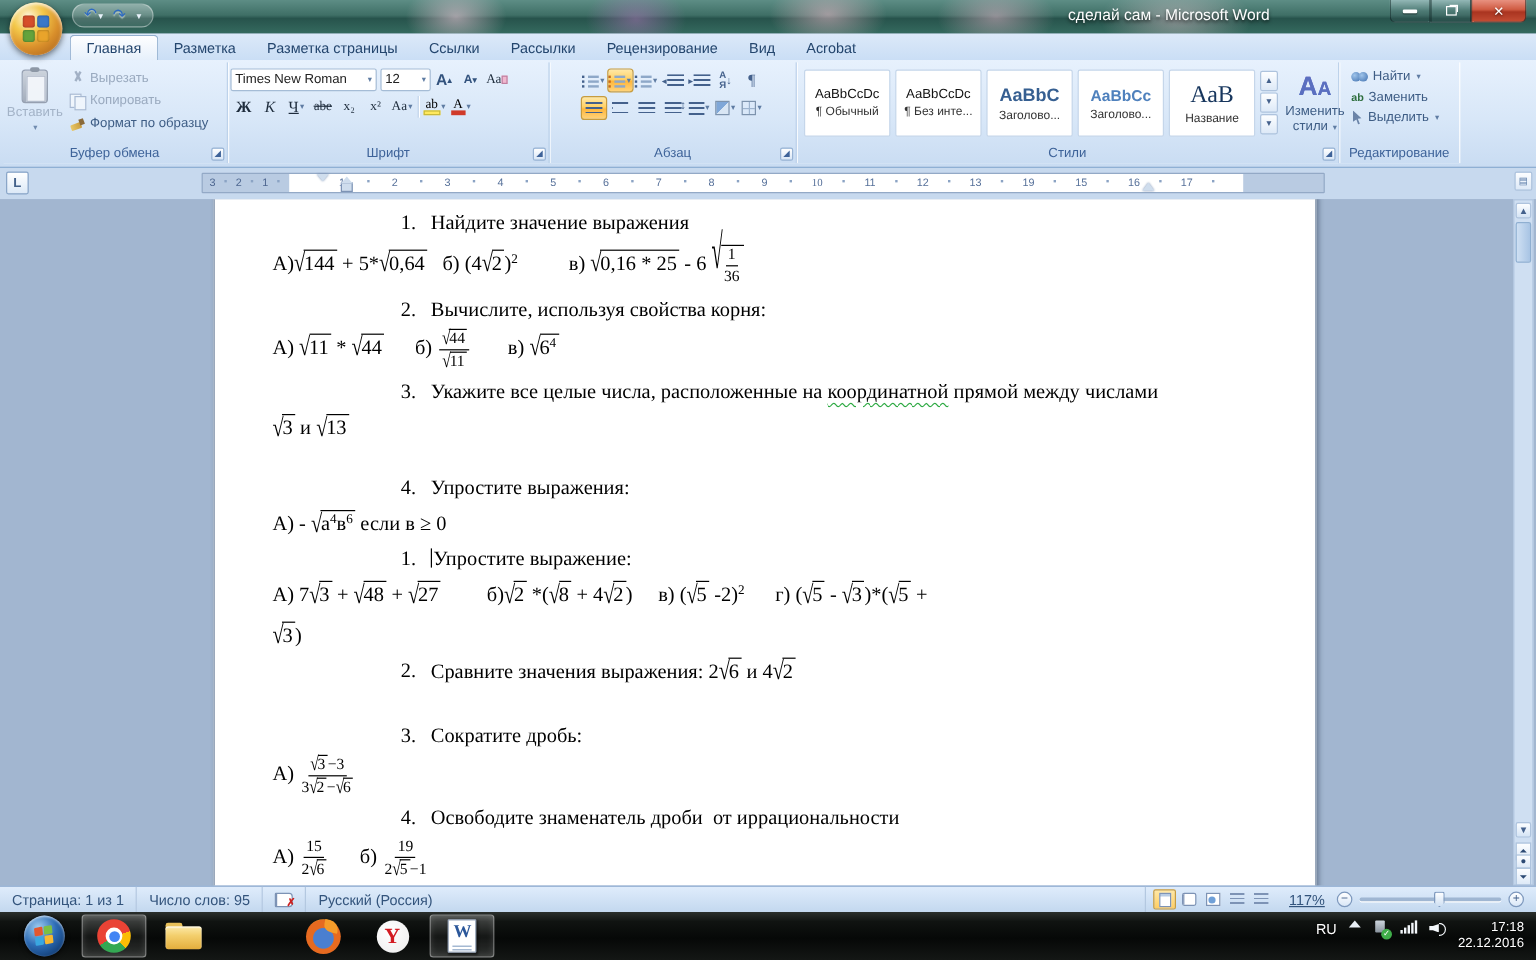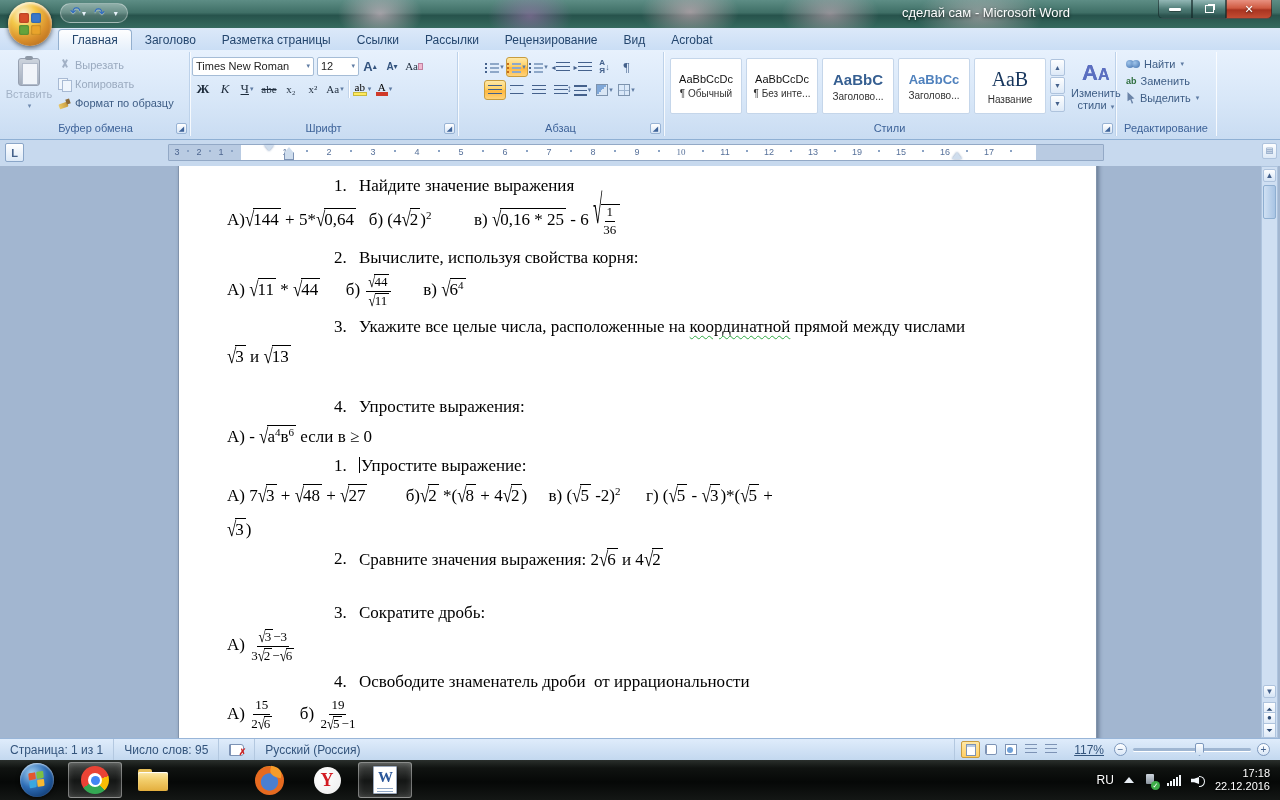--- a/index.html
+++ b/index.html
@@ -10,21 +10,21 @@
   
   .titlebar { position:absolute; left:0; top:0; width:1280px; height:28px;
     background:
       radial-gradient(60px 40px at 380px 14px, rgba(235,200,215,.6), transparent 70%),
       radial-gradient(60px 40px at 530px 16px, rgba(180,120,190,.5), transparent 70%),
       radial-gradient(70px 40px at 690px 12px, rgba(240,190,205,.55), transparent 70%),
       radial-gradient(70px 40px at 830px 14px, rgba(235,185,205,.5), transparent 70%),
       radial-gradient(90px 45px at 980px 16px, rgba(245,210,220,.45), transparent 70%),
       linear-gradient(180deg,#5d8d85 0%,#3f6f66 45%,#27534c 55%,#356a5f 100%);
   }
-  .wtitle { position:absolute; left:0; right:120px; top:5px; text-align:right; padding-right:90px;
+  .wtitle { position:absolute; left:0; right:132px; top:5px; text-align:right; padding-right:90px;
     color:#fdfefe; font-size:13px; text-shadow:0 1px 3px rgba(0,0,0,.7); white-space:nowrap; }
   .orb { position:absolute; left:8px; top:2px; width:44px; height:44px; border-radius:50%;
     background:radial-gradient(circle at 35% 28%, #fdf6e3 0%, #f3c84a 30%, #d98f2b 60%, #a05a1a 100%);
     box-shadow:0 2px 5px rgba(0,0,0,.55), inset 0 2px 3px rgba(255,255,255,.8); z-index:60; }
   .orb-grid { position:absolute; left:11px; top:11px; width:22px; height:22px; display:grid;
     grid-template-columns:10px 10px; grid-template-rows:10px 10px; gap:2px; }
   .orb-grid span { border-radius:2px; box-shadow:inset 0 0 2px rgba(0,0,0,.4); }
   .oc1{background:#d64e2a;} .oc2{background:#3a78c9;} .oc3{background:#65a33c;} .oc4{background:#e9a42b;}
   .qat { position:absolute; left:60px; top:3px; display:flex; align-items:center; gap:2px;
     background:linear-gradient(180deg,rgba(255,255,255,.35),rgba(255,255,255,.08));
@@ -246,21 +246,21 @@
   .ic-explorer::after { content:""; position:absolute; left:0; top:3px; width:30px; height:19px;
     background:linear-gradient(180deg,#fce9a8 0%,#f3cf6d 40%,#e3ae3d 100%); border-radius:2px; box-shadow:inset 0 1px 1px #fff; }
   .ic-firefox { width:29px; height:29px; border-radius:50%;
     background:radial-gradient(circle at 50% 55%,#4a7fd0 0 38%,#e66a20 42% 70%,#f59c2a 75% 100%); position:relative; }
   .ic-firefox::before { content:""; position:absolute; right:2px; top:1px; width:12px; height:10px; background:#f59c2a; border-radius:0 8px 0 60%; transform:rotate(12deg); }
   .ic-yandex { width:27px; height:27px; border-radius:50%; background:radial-gradient(circle at 40% 35%,#fff,#ececec); display:flex; align-items:center; justify-content:center; }
   .ic-yandex span { color:#d31b22; font-weight:bold; font-size:18px; font-family:"Liberation Serif",serif; }
   .ic-word { width:24px; height:28px; background:#fff; border:1px solid #9aa8bc; border-radius:1px; position:relative; box-shadow:1px 1px 2px rgba(0,0,0,.5); }
   .ic-word::before { content:"W"; position:absolute; left:4px; top:2px; font-size:15px; font-weight:bold; color:#2b579a; font-family:"Liberation Serif",serif; }
   .ic-word::after { content:""; position:absolute; left:3px; bottom:4px; width:16px; height:1.5px; background:#8fa8c8; box-shadow:0 3px 0 #8fa8c8; }
-  .tray { margin-left:auto; display:flex; align-items:center; gap:10px; padding-right:10px; color:#fff; }
+  .tray { margin-left:auto; display:flex; align-items:flex-start; gap:10px; padding-right:10px; color:#fff; }
   .tray .lang { font-size:12px; text-shadow:0 1px 2px #000; }
   .tri-up { width:0; height:0; border-left:5px solid transparent; border-right:5px solid transparent; border-bottom:6px solid #e8eef4; }
   .usb-ic { position:relative; width:13px; height:13px; }
   .usb-ic::before { content:""; position:absolute; left:2px; top:0; width:8px; height:10px; background:linear-gradient(180deg,#cdd5dd,#8a949e); border-radius:1px; }
   .usb-ic::after { content:"✓"; position:absolute; right:-3px; bottom:-3px; width:9px; height:9px; background:#3fae49; border-radius:50%; color:#fff; font-size:7px; line-height:9px; text-align:center; }
   .sig-ic { display:flex; align-items:flex-end; gap:1px; }
   .sig-ic span { width:2px; background:#f2f6fa; }
   .spk-ic { position:relative; width:14px; height:12px; }
   .spk-ic::before { content:""; position:absolute; left:0; top:3px; width:9px; height:7px; background:#f2f6fa;
     clip-path:polygon(0 25%,35% 25%,90% 0,90% 100%,35% 75%,0 75%); }
@@ -293,21 +293,21 @@
       <div class="orb-grid">
         <span class="oc1"></span>
         <span class="oc2"></span>
         <span class="oc3"></span>
         <span class="oc4"></span>
       </div>
     </div>
 
   <div class="tabrow">
       <div class="tab active">Главная</div>
-      <div class="tab">Заголово</div>
+      <div class="tab">Разметка</div>
       <div class="tab">Разметка страницы</div>
       <div class="tab">Ссылки</div>
       <div class="tab">Рассылки</div>
       <div class="tab">Рецензирование</div>
       <div class="tab">Вид</div>
       <div class="tab">Acrobat</div>
     </div>
 
   <div class="ribbon">
 

